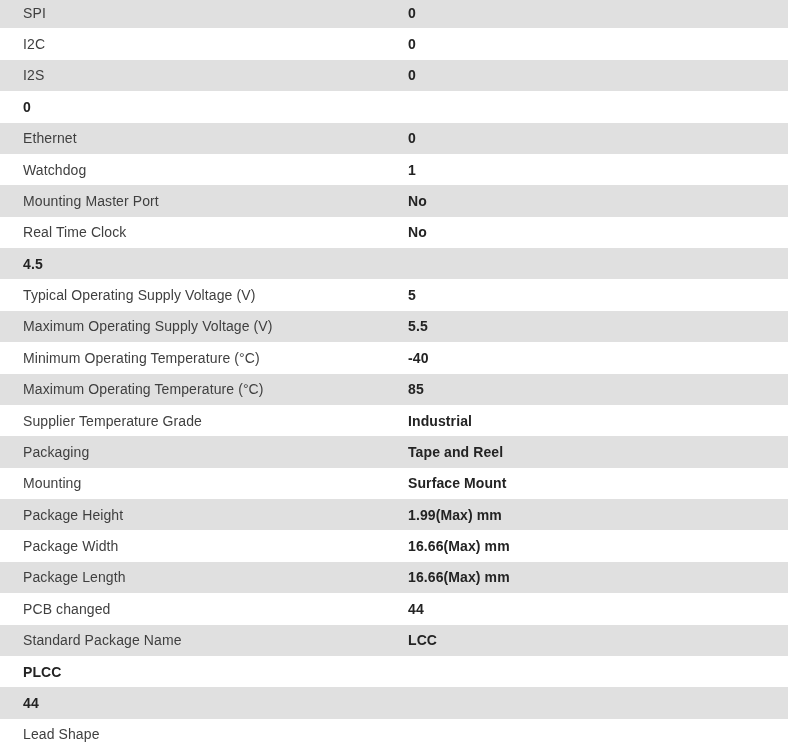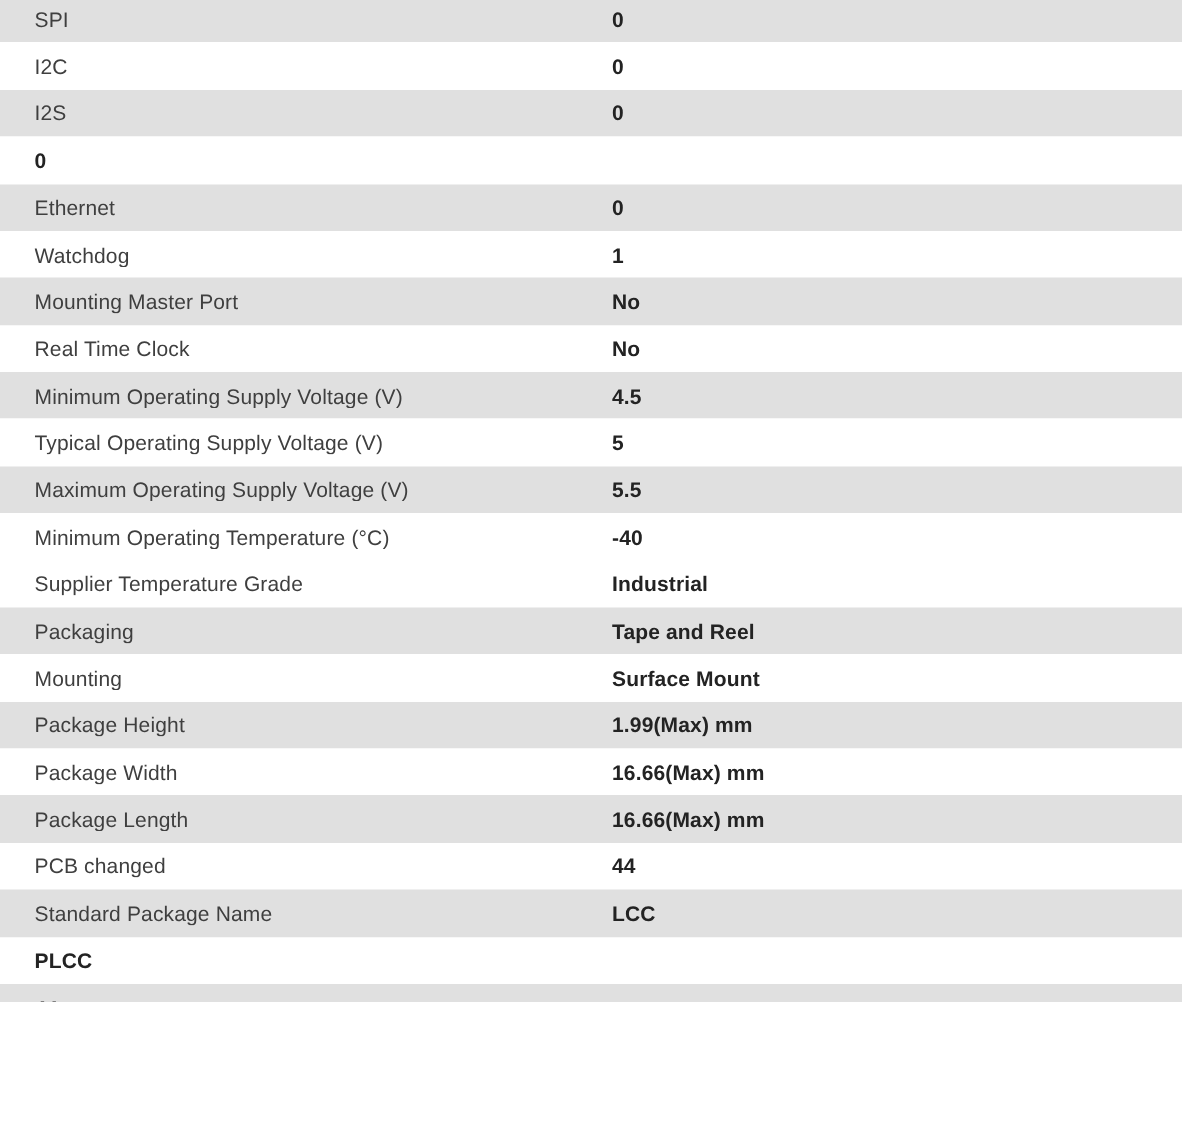--- a/index.html
+++ b/index.html
@@ -5,21 +5,21 @@
   html, body {
     margin: 0;
     padding: 0;
     width: 788px;
     background: #ffffff;
     font-family: "Liberation Sans", "DejaVu Sans", sans-serif;
     overflow: hidden;
   }
   .viewport {
     width: 788px;
-    height: 668px;
+    height: 753px;
     overflow: hidden;
     background: var(--bg, #ffffff);
   }
   .spec-table {
     margin-top: -3px; 
     width: 788px;
   }
   .spec-row {
     display: flex;
     align-items: center;
@@ -87,39 +87,42 @@
     <span class="spec-label">Mounting Master Port</span>
     <span class="spec-value">No</span>
   </div>
 
   <div class="spec-row">
     <span class="spec-label">Real Time Clock</span>
     <span class="spec-value">No</span>
   </div>
 
   <div class="spec-row striped">
-    <span class="spec-label">Minimum Operating Supply Voltage (V)</span>
     <span class="spec-value">4.5</span>
   </div>
 
   <div class="spec-row">
     <span class="spec-label">Typical Operating Supply Voltage (V)</span>
     <span class="spec-value">5</span>
   </div>
 
   <div class="spec-row striped">
     <span class="spec-label">Maximum Operating Supply Voltage (V)</span>
     <span class="spec-value">5.5</span>
   </div>
 
   <div class="spec-row">
     <span class="spec-label">Minimum Operating Temperature (°C)</span>
     <span class="spec-value">-40</span>
   </div>
 
+  <div class="spec-row striped">
+    <span class="spec-label">Maximum Operating Temperature (°C)</span>
+    <span class="spec-value">85</span>
+  </div>
 
   <div class="spec-row">
     <span class="spec-label">Supplier Temperature Grade</span>
     <span class="spec-value">Industrial</span>
   </div>
 
   <div class="spec-row striped">
     <span class="spec-label">Packaging</span>
     <span class="spec-value">Tape and Reel</span>
   </div>

